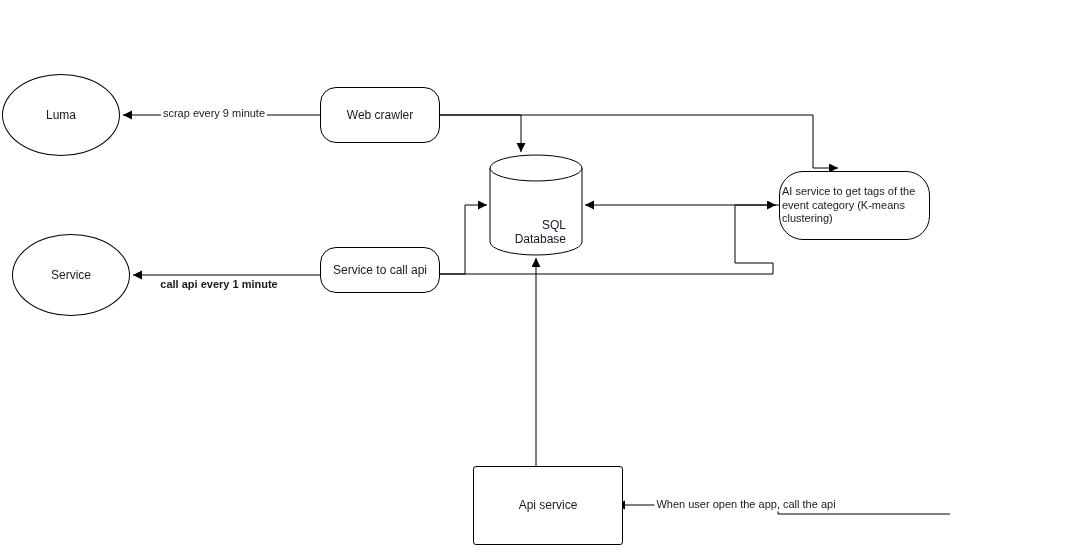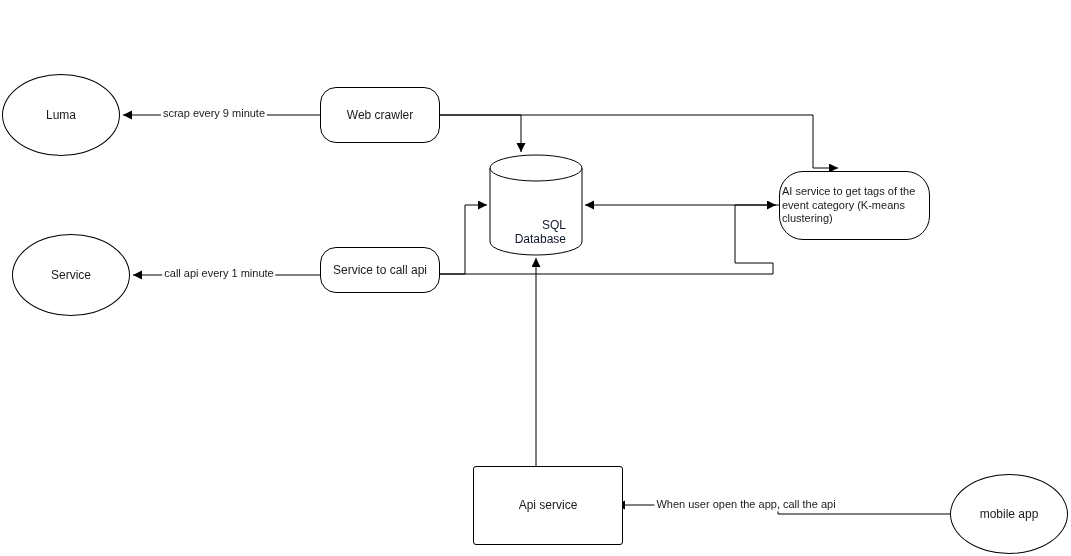--- a/index.html
+++ b/index.html
@@ -124,23 +124,20 @@
   </div>
 
   <div class="node rounded-sm" style="left:320px; top:247px; width:120px; height:46px;">
     <span class="label">Service to call api</span>
   </div>
 
   <div class="node rounded-lg" style="left:461px; top:466px; width:150px; height:79px;">
     <span class="label">Api service</span>
   </div>
 
-  <div class="node ellipse" style="left:950px; top:474px; width:118px; height:80px;">
-    <span class="label">mobile app</span>
-  </div>
 
   <div class="edge-label" style="left:214px; top:114px;">scrap every 9 minute</div>
 
-  <div class="edge-label" style="left:219px; top:274px;">call api every 1 minute</div>
+  <div class="edge-label" style="left:219px; top:285px;font-weight:bold;">call api every 1 minute</div>
 
   <div class="edge-label" style="left:746px; top:505px;">When user open the app, call the api</div>
 
 </div>
 
 </body></html>

